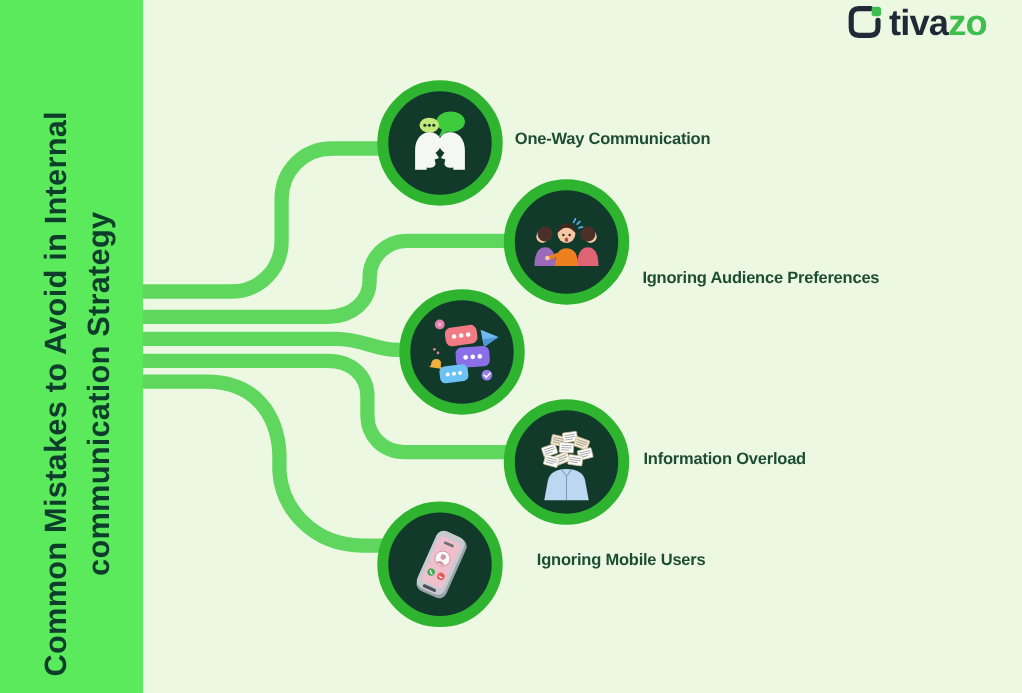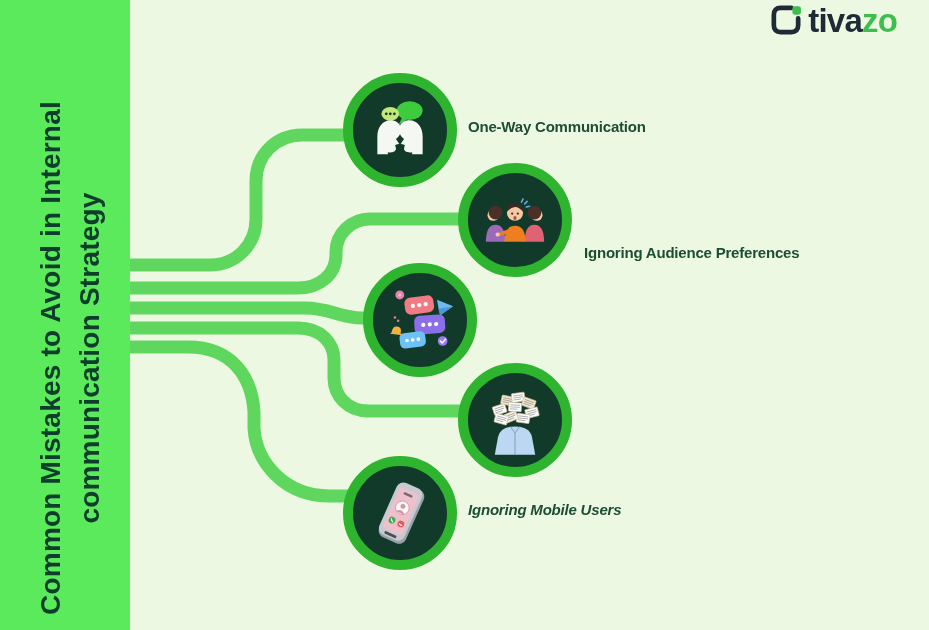--- a/index.html
+++ b/index.html
@@ -205,34 +205,35 @@
             <rect x="22" y="40.5" width="16" height="11" rx="1" fill="#fff"></rect>
             <path d="M24 43.5 h12 M24 46 h12 M24 48.5 h9" stroke="#8A8A8A"></path>
           </g>
         <g transform="rotate(3 47 31)">
             <rect x="39" y="25.5" width="16" height="11" rx="1" fill="#fff"></rect>
             <path d="M41 28.5 h12 M41 31 h12 M41 33.5 h9" stroke="#8A8A8A"></path>
           </g>
       </g>
     </svg>
   </div>
+  <div class="item-label" style="left:585px;top:405px;">Information Overload</div>
 
   <div class="node" style="left:343px;top:456px;">
     <svg width="76" height="76" viewBox="0 0 94 94">
       <g transform="rotate(24 47 47)">
         <rect x="31" y="11" width="36" height="72" rx="9" fill="#9AA1A9"></rect>
         <rect x="30" y="10" width="34" height="70" rx="9" fill="#C7CBD1"></rect>
         <rect x="34" y="17" width="26" height="55" rx="4.5" fill="#EFC0CB"></rect>
         <rect x="41" y="21" width="12" height="3" rx="1.5" fill="#6B7078"></rect>
         <circle cx="47" cy="40" r="8.5" fill="#F8FAFB" stroke="#D693A3" stroke-width="1"></circle>
         <circle cx="47" cy="38" r="3" fill="#D693A3"></circle>
         <path d="M42 46 Q47 41 52 46 L52 47 H42 Z" fill="#D693A3"></path>
         <circle cx="41.5" cy="59" r="4.2" fill="#3FAE52"></circle>
         <path d="M40 57.8 q1.4 2.2 3.2 2.8" fill="none" stroke="#fff" stroke-width="1.4" stroke-linecap="round"></path>
         <circle cx="53.5" cy="59" r="4.2" fill="#E25A5A"></circle>
         <path d="M51.8 59.5 q1.7 1 3.4 0.6" fill="none" stroke="#fff" stroke-width="1.4" stroke-linecap="round"></path>
         <rect x="39" y="74.5" width="16" height="3.5" rx="1.7" fill="#4A4F57"></rect>
       </g>
     </svg>
   </div>
-  <div class="item-label" style="left:468px;top:497px;font-style:italic;">Ignoring Mobile Users</div>
+  <div class="item-label" style="left:488px;top:497px;">Ignoring Mobile Users</div>
 
 </div>
 
 </body></html>

